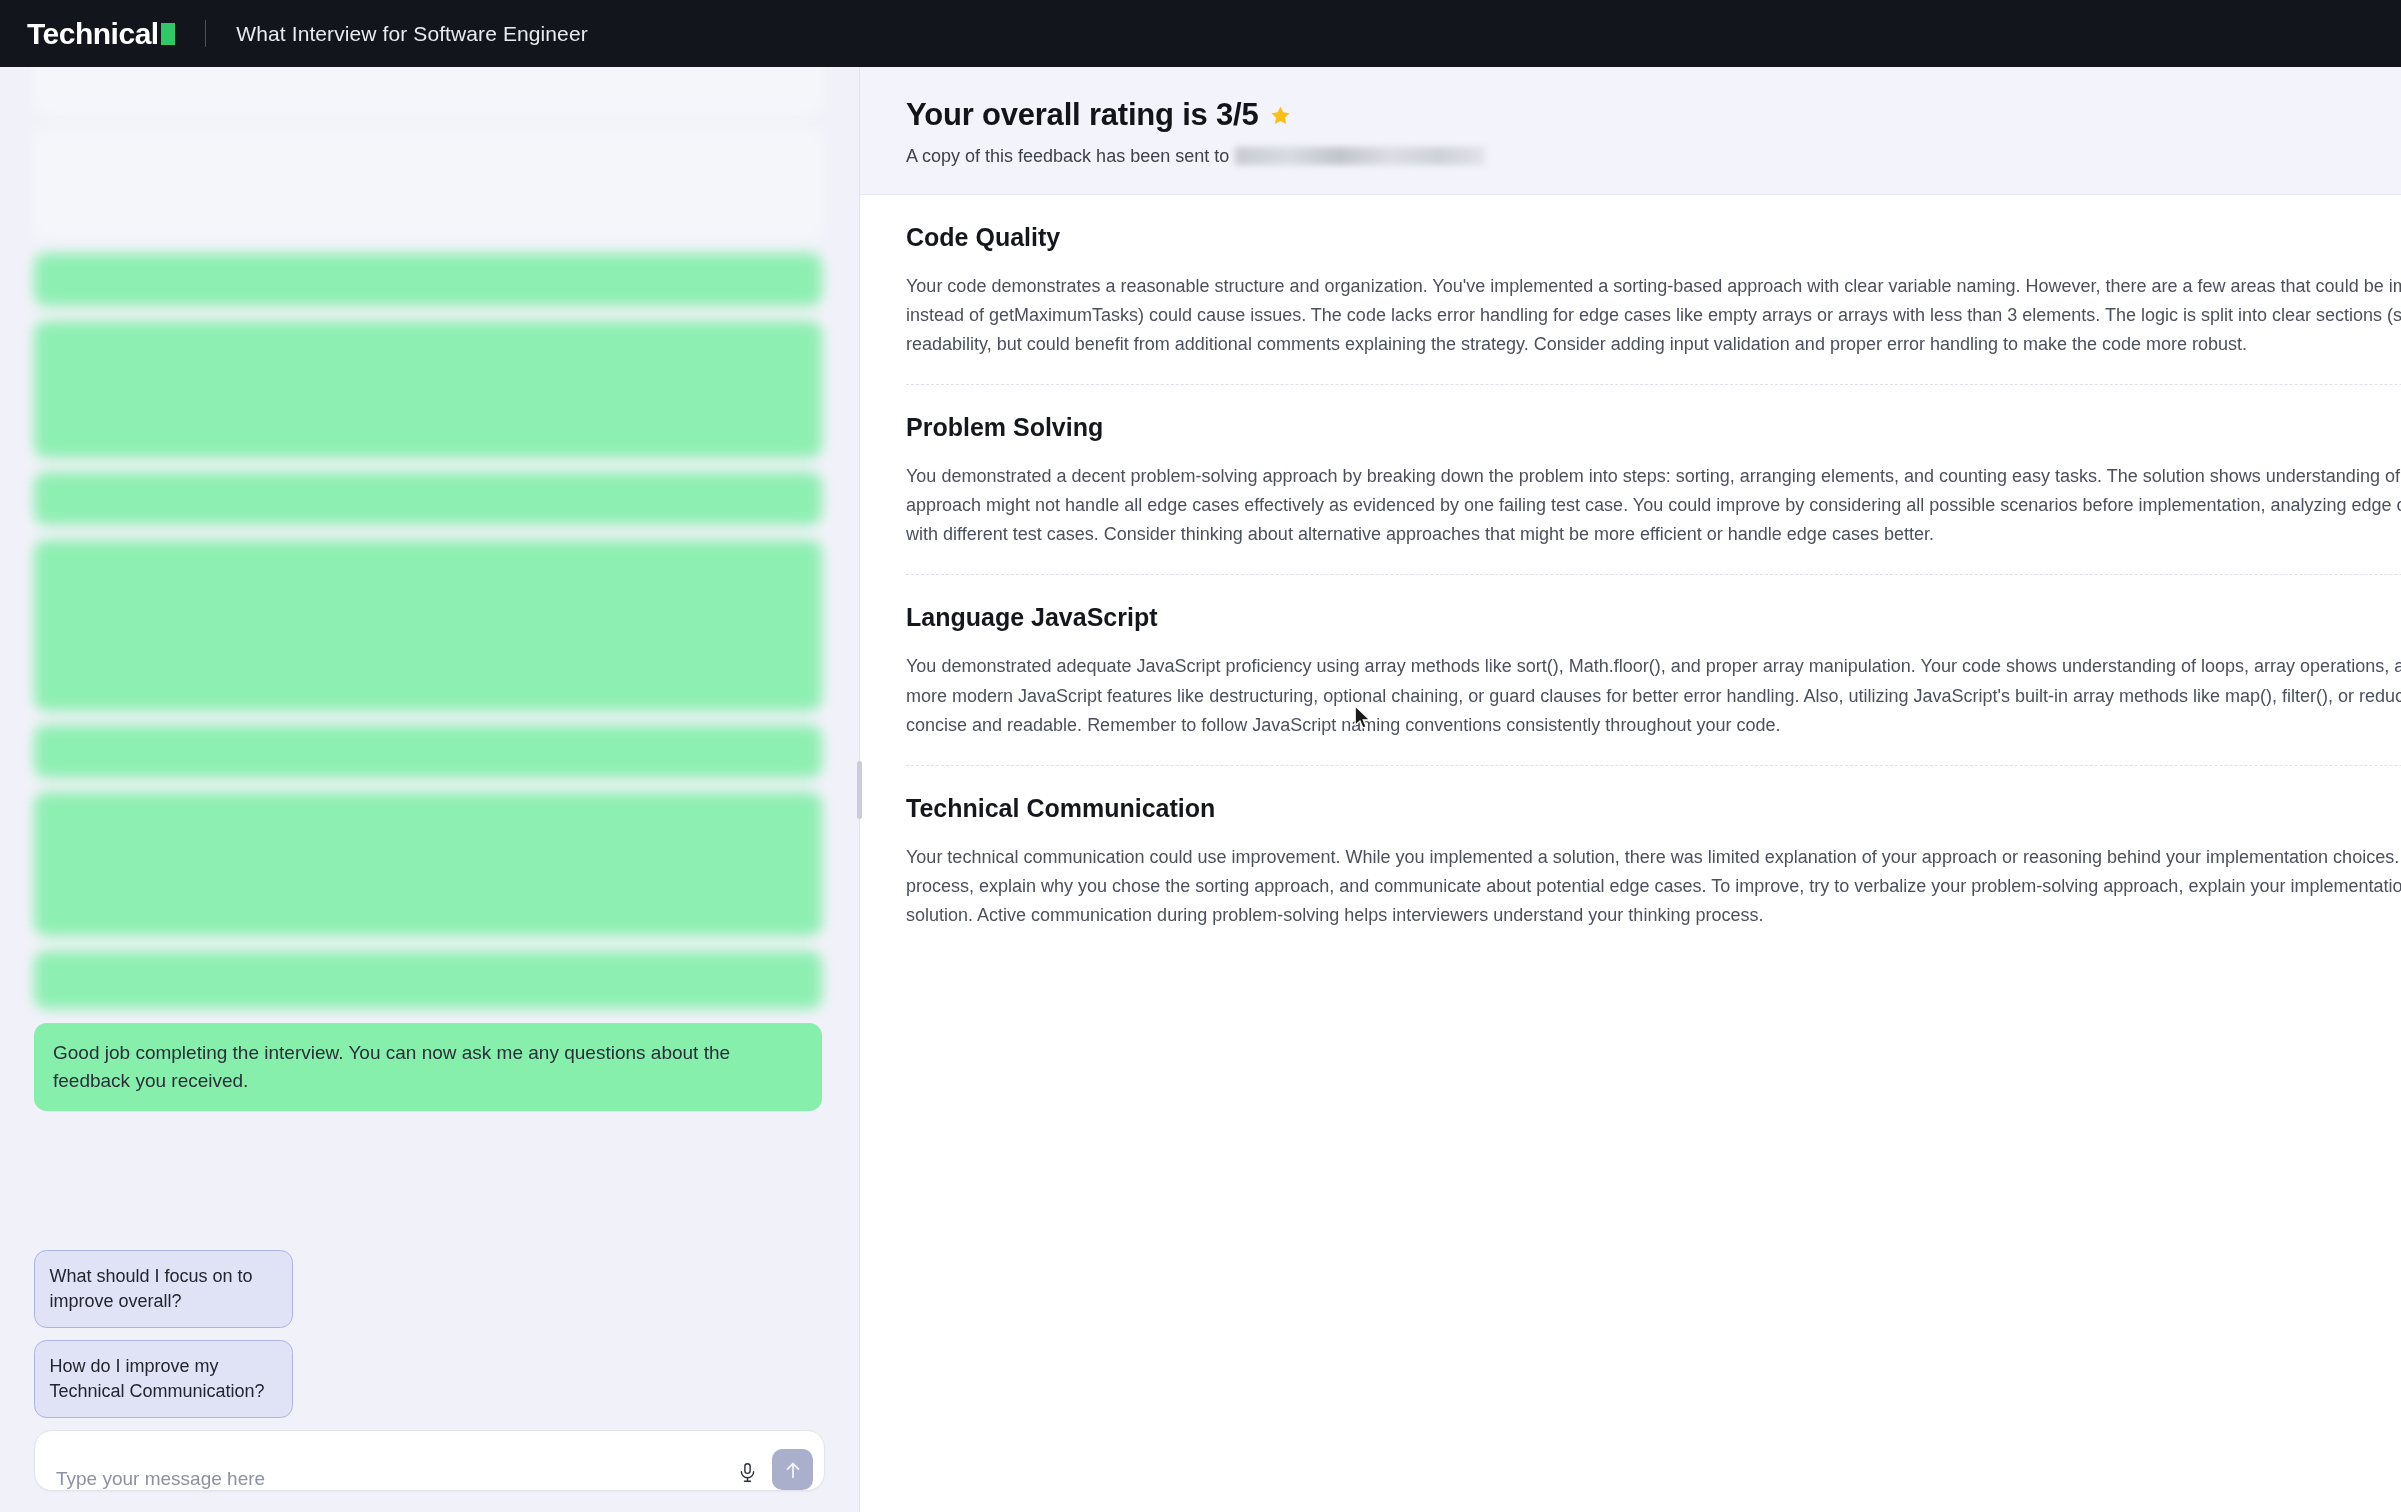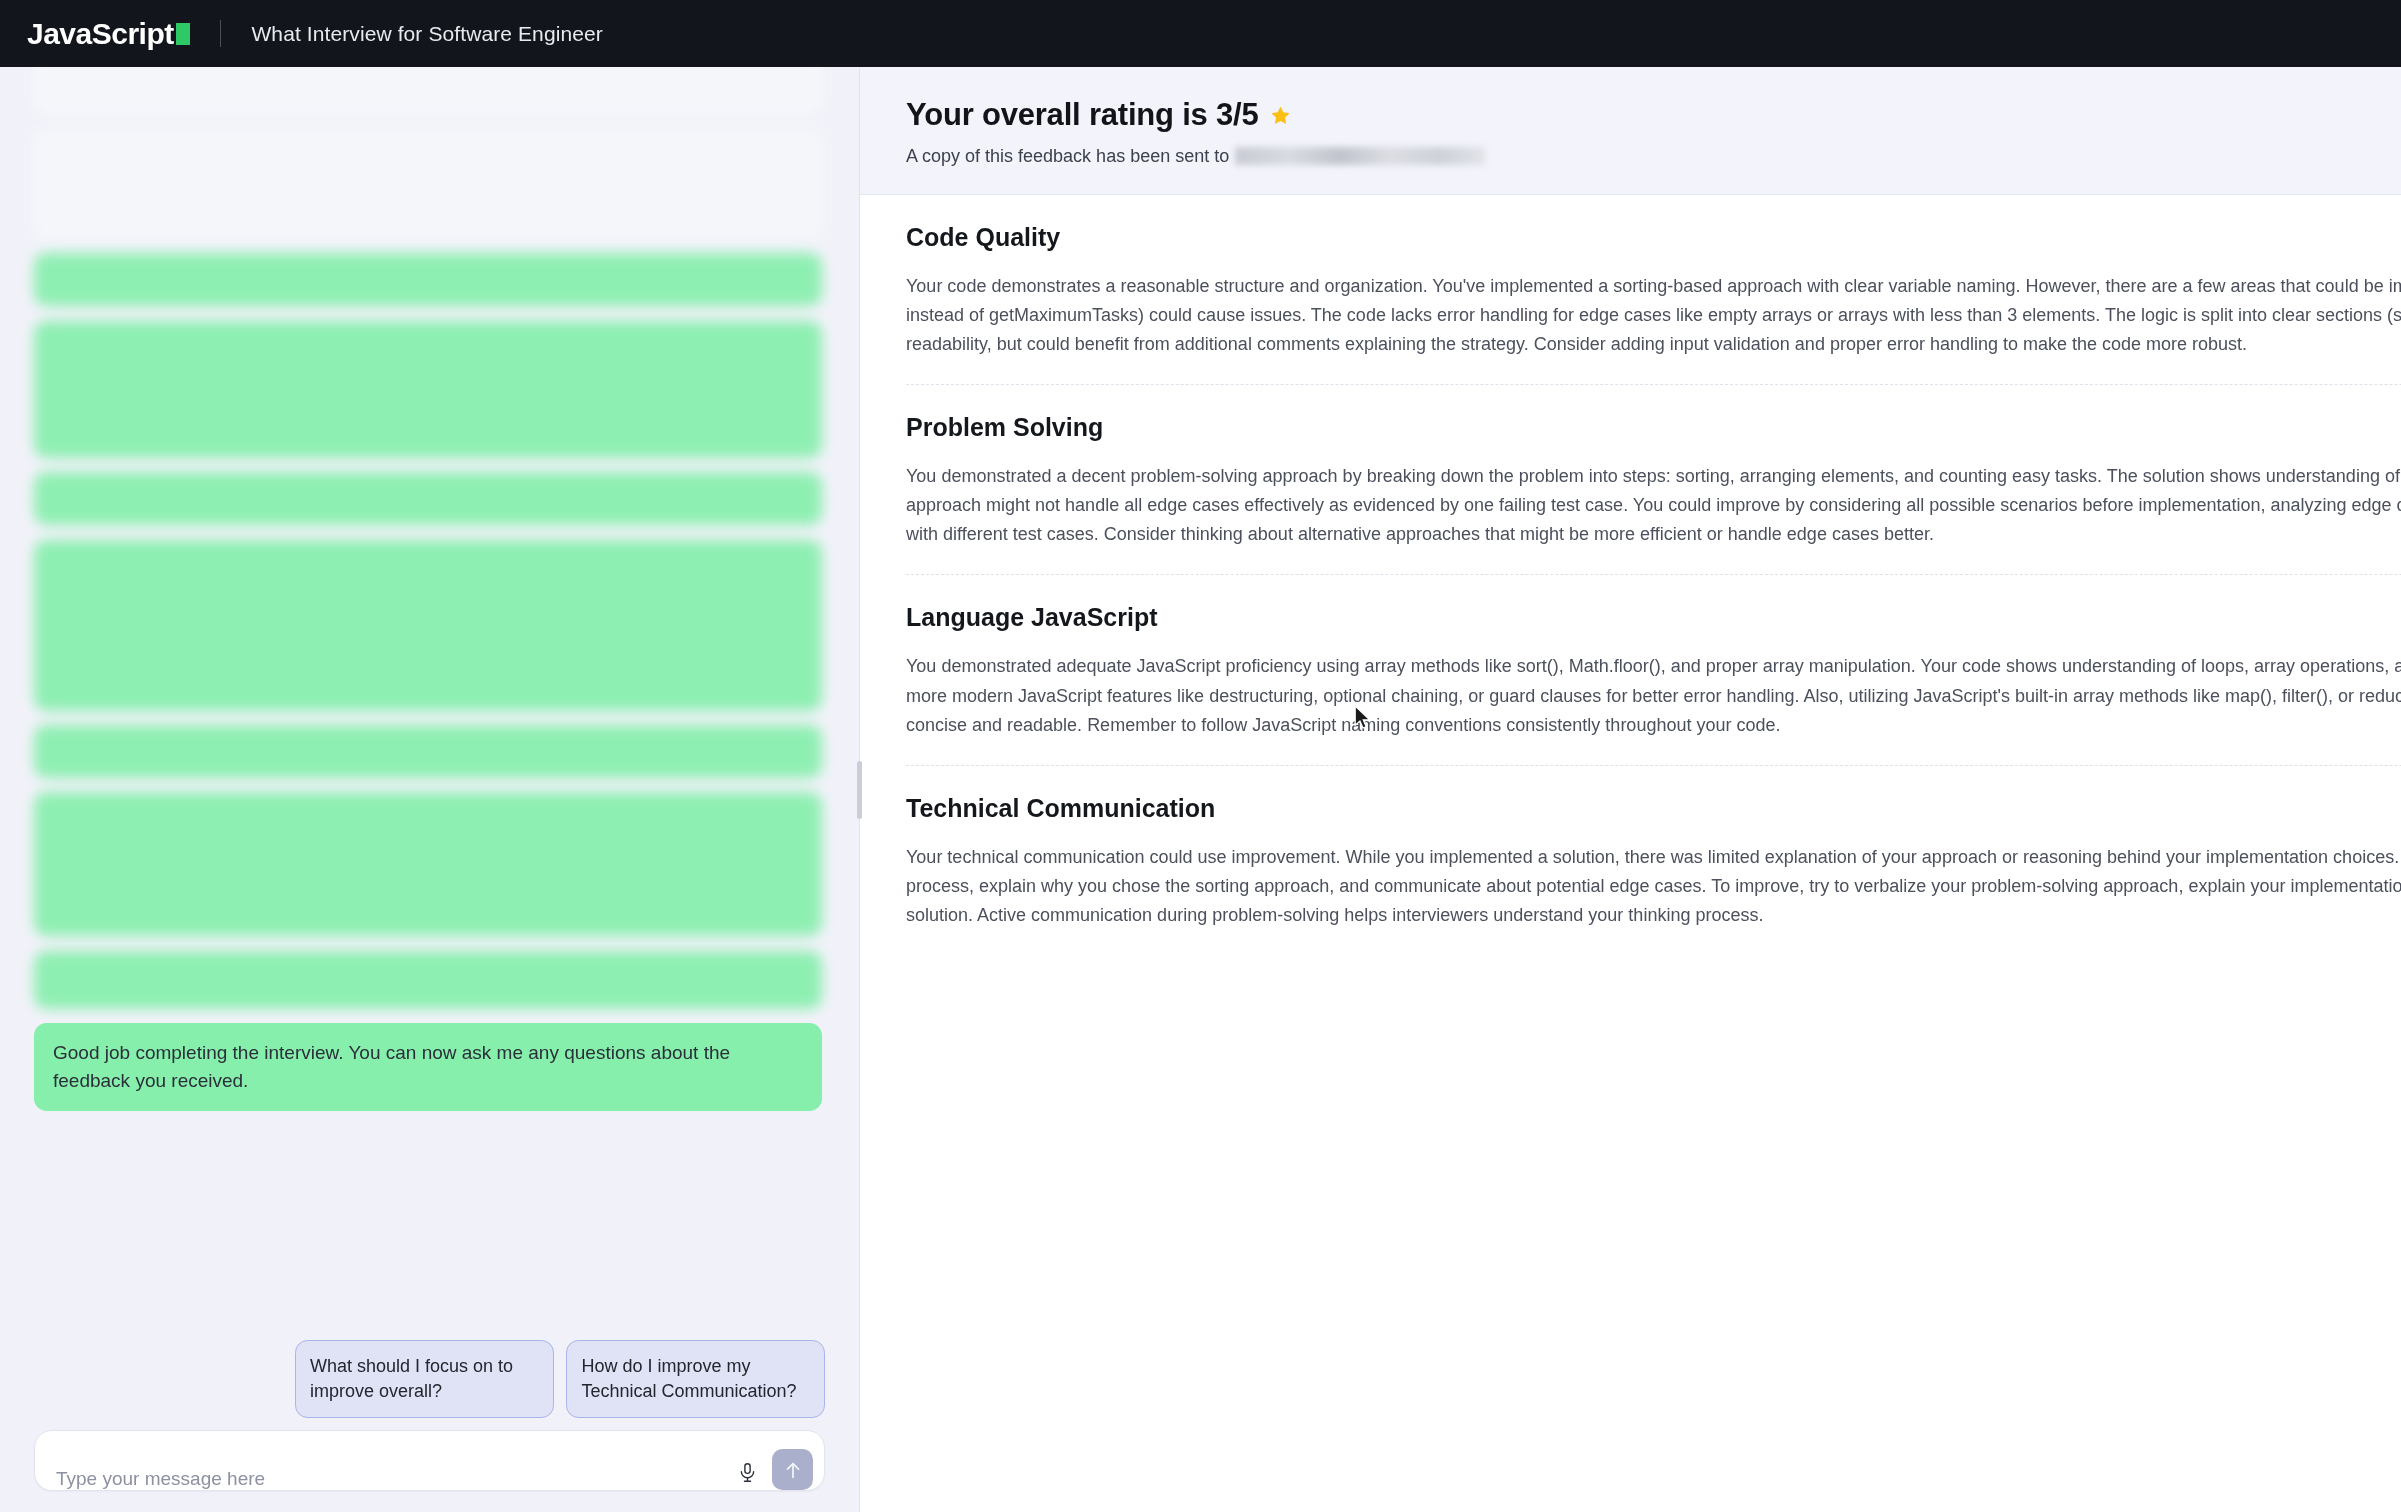--- a/index.html
+++ b/index.html
@@ -75,20 +75,21 @@
   }
   .bubble.blurred { filter: blur(6.2px); opacity: .92; }
   .bubble.light { background: #f6f7fb; }
   .bubble-tall { min-height: 77px; }
 
   .chat-suggestions {
     display: flex;
     justify-content: flex-end;
     gap: 12.5px;
     padding: 6.7px 34px 12.5px 34px;
+    flex-direction: column;
   }
   .chip {
     background: #dfe3f5;
     border: 1px solid #aab4e8;
     border-radius: 12.5px;
     padding: 12.5px 14.4px;
     font-size: 18px;
     line-height: 1.4;
     color: #23262f;
     width: 259px;
@@ -203,21 +204,21 @@
     text-align: left;
   }
 
   .cursor-arrow { position: absolute; pointer-events: none; }
 </style>
 </head>
 <body>
 
 <div class="topbar">
   <div class="logo-wrap">
-    <span class="logo-text">JavaScript</span>
+    <span class="logo-text">Technical</span>
     <span class="logo-square"></span>
   </div>
   <div class="topbar-divider"></div>
   <div class="topbar-title">What Interview for Software Engineer</div>
 
 </div>
 
 <div class="body-wrap">
 
   <div class="chat-panel">

